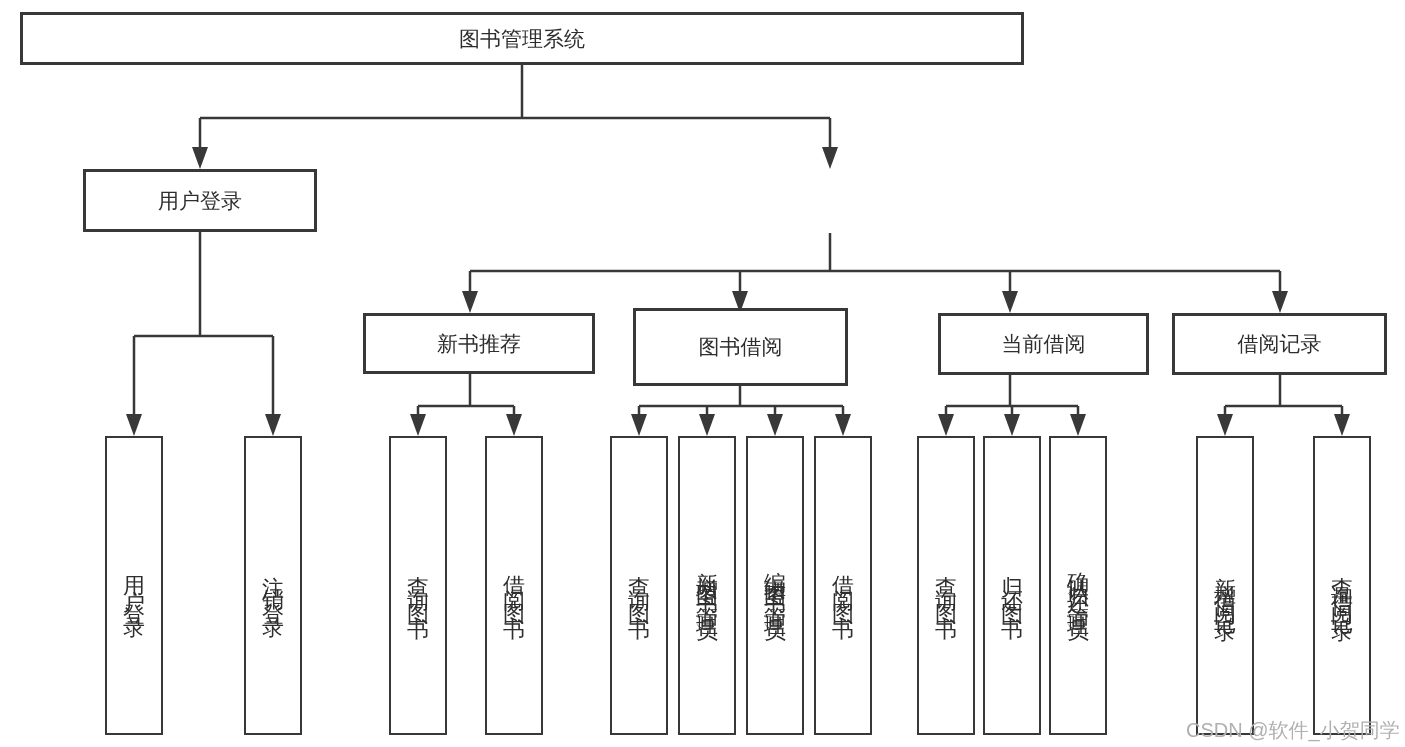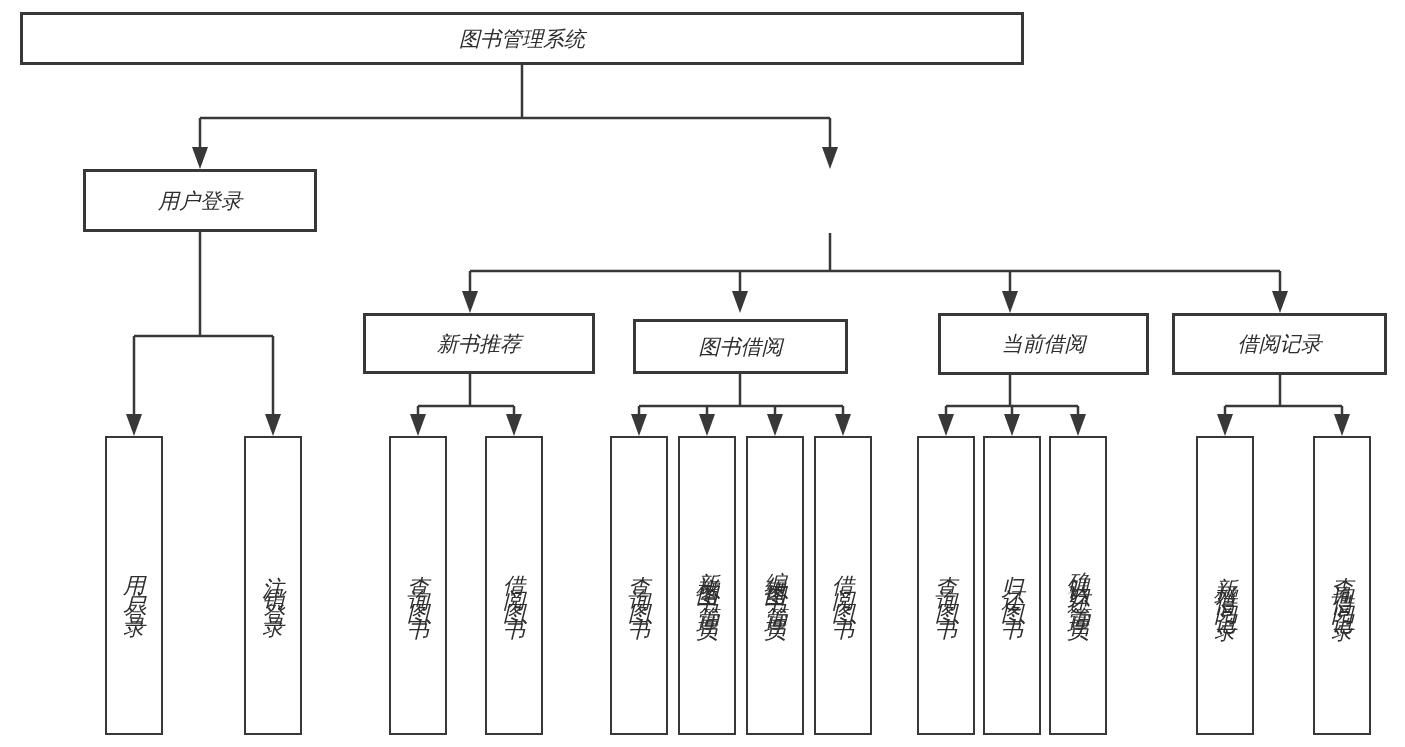--- a/index.html
+++ b/index.html
@@ -26,21 +26,20 @@
     box-sizing: border-box;
     background: #ffffff;
     border: 3px solid #383838;
     display: flex;
     align-items: center;
     justify-content: center;
     color: #2e2e2e;
     font-size: 21px;
     z-index: 1;
     white-space: nowrap;
-    font-style: italic;
   }
   .node.leaf {
     border-width: 2.5px;
   }
   .node.leaf .vtext {
     writing-mode: vertical-lr;
     text-orientation: mixed;
     line-height: 1;
     font-size: 22px;
     letter-spacing: 14px;
@@ -101,21 +100,21 @@
     <span>图书管理系统</span>
   </div>
 
   <div class="node" style="left:83px;top:169px;width:234px;height:63px">
     <span>用户登录</span>
   </div>
 
   <div class="node" style="left:363px;top:313px;width:232px;height:61px">
     <span>新书推荐</span>
   </div>
-  <div class="node" style="left:633px;top:319px;width:215px;height:55px">
+  <div class="node" style="left:633px;top:308px;width:215px;height:78px">
     <span>图书借阅</span>
   </div>
   <div class="node" style="left:938px;top:313px;width:211px;height:62px">
     <span>当前借阅</span>
   </div>
   <div class="node" style="left:1172px;top:313px;width:215px;height:62px">
     <span>借阅记录</span>
   </div>
 
   <div class="node leaf" style="left:105px;top:436px;width:58px;height:299px">
@@ -155,14 +154,15 @@
     <span class="vtext v9">确认归还（管理员）</span>
   </div>
 
   <div class="node leaf" style="left:1196px;top:436px;width:58px;height:299px">
     <span class="vtext v6">新增借阅记录</span>
   </div>
   <div class="node leaf" style="left:1313px;top:436px;width:58px;height:299px">
     <span class="vtext v6">查询借阅记录</span>
   </div>
 
+  <div class="watermark">CSDN @软件_小贺同学</div>
 
 </div>
 
 </body></html>

